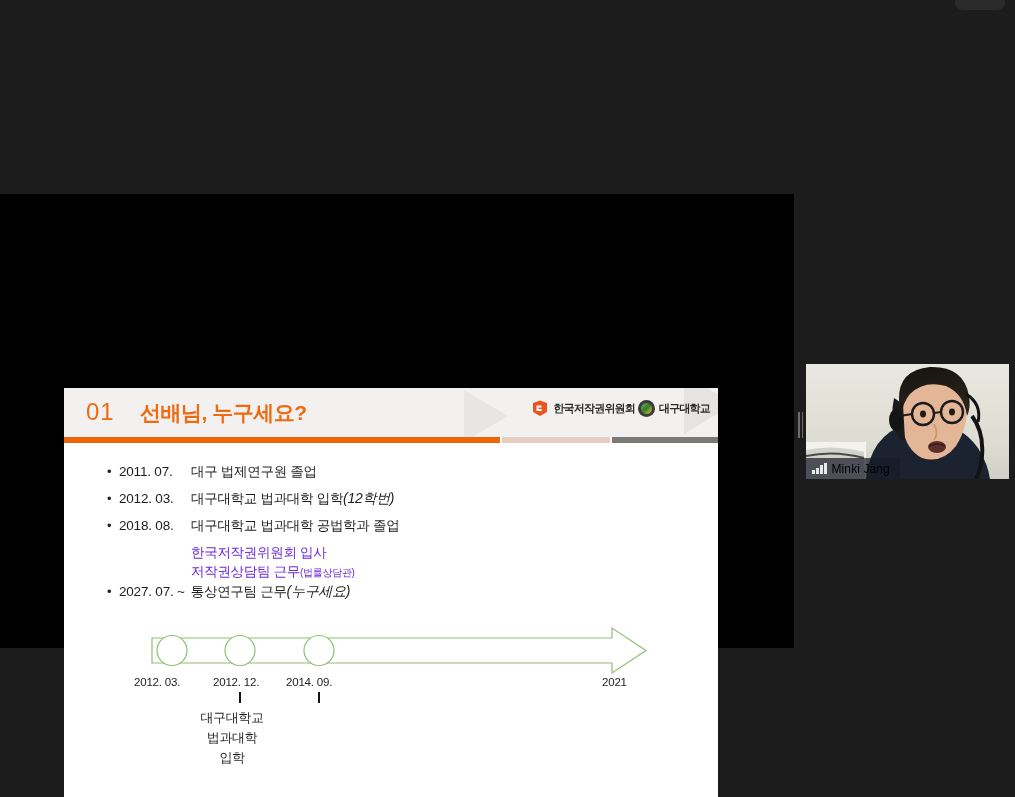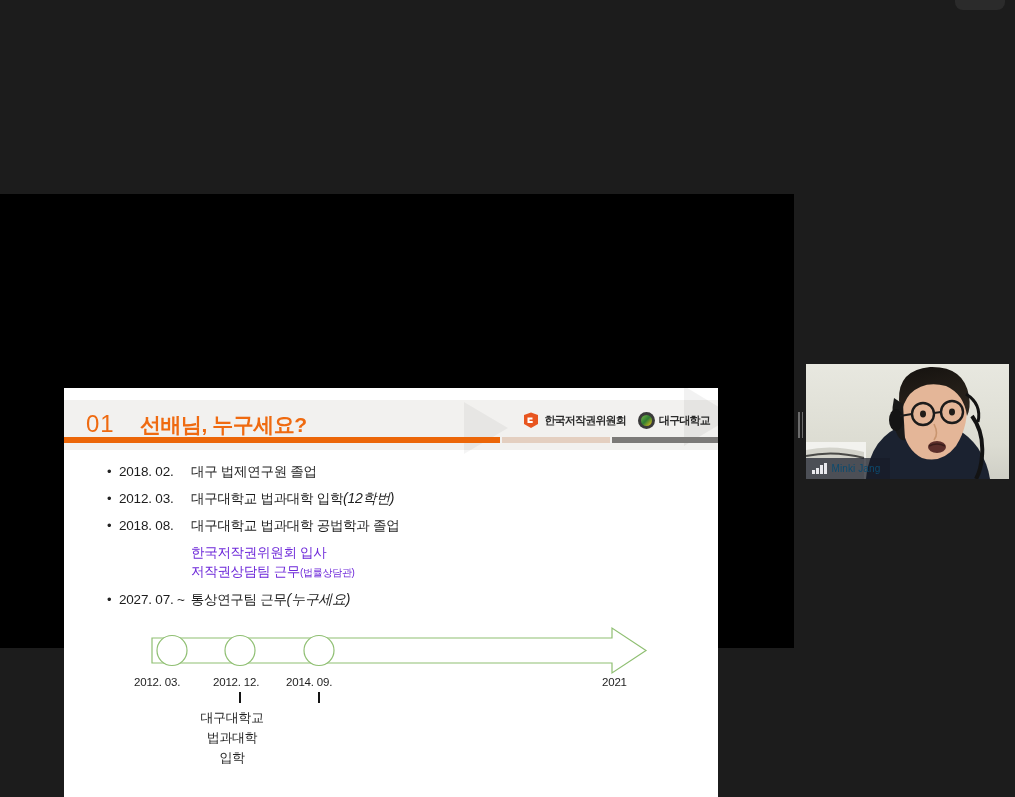--- a/index.html
+++ b/index.html
@@ -24,21 +24,21 @@
   }
 
   
   .slide{
     position:absolute; left:64px; top:194px; width:654px; height:452px;
     background:#ffffff; overflow:hidden;
   }
 
   
   .slide-header{
-    position:absolute; left:0; top:12px; width:100%; height:50px;
+    position:absolute; left:0; top:0; width:100%; height:50px;
     background:#f2f1ef;
     padding-left:11px;
   }
   .wm-tri{
     position:absolute; top:2px; left:400px;
     width:0;height:0;
     border-top:26px solid transparent;
     border-bottom:26px solid transparent;
     border-left:44px solid rgba(0,0,0,0.045);
   }
@@ -54,21 +54,21 @@
     font-size:24px; color:#ef6a10; letter-spacing:1px;
     font-weight:400;
   }
   .sec-title{
     position:absolute; left:76px; top:11px;
     font-size:21px; color:#ef6a10; font-weight:bold;
     letter-spacing:-0.5px;
   }
   .logos{
     position:absolute; right:8px; top:12px;
-    display:flex; align-items:center; gap:12px;
+    display:flex; align-items:center; gap:3px;
   }
   .logo{ display:flex; align-items:center; gap:4px; }
   .logo-text{ font-size:11px; font-weight:bold; color:#2b2b2b; letter-spacing:-0.8px; }
   .mark-kcc{ width:18px; height:17px; position:relative; }
   .mark-du{ width:17px; height:17px; border-radius:50%;
     background:#3a3a3a; position:relative; display:flex;
     align-items:center; justify-content:center; }
   .mark-du .inner{ width:11px;height:11px;border-radius:50%;
     background:linear-gradient(135deg,#7ab648 0%,#2f7d32 48%,#f0c419 100%); }
 
@@ -108,21 +108,21 @@
     position:absolute; left:806px; top:364px; width:203px; height:115px;
     background:#d9d9d0; overflow:hidden;
   }
   .vt-photo{ position:absolute; inset:0; }
   .vt-namebar{
     position:absolute; left:0; bottom:0; height:21px;
     padding:0 10px 0 6px;
     display:flex; align-items:center; gap:5px;
     background:rgba(24,28,40,0.72);
   }
-  .vt-name{ font-size:10px; color:#0c4a6e; letter-spacing:0.1px; }
+  .vt-name{ font-size:12px; color:#000000; letter-spacing:0.1px; }
   .bars{ display:flex; align-items:flex-end; gap:1.5px; height:11px; }
   .bars i{ width:2.5px; background:#e9e9ee; display:block; }
   .bars i:nth-child(1){ height:4px; }
   .bars i:nth-child(2){ height:6.5px; }
   .bars i:nth-child(3){ height:9px; }
   .bars i:nth-child(4){ height:11px; }
   .vt-handle{
     position:absolute; left:797px; top:412px;
     width:7px; height:26px;
     display:flex; gap:2px; align-items:center; justify-content:center;
@@ -167,37 +167,37 @@
 
       <div class="rule">
         <div class="seg1"></div>
         <div class="seg2"></div>
         <div class="seg3"></div>
       </div>
 
       <div class="bullets">
         <div class="brow">
           <span class="bdot">•</span>
-          <span class="bdate">2018. 02.</span>
+          <span class="bdate">2011. 07.</span>
           <span class="btext">대구 법제연구원 졸업</span>
         </div>
 
         <div class="brow">
           <span class="bdot">•</span>
           <span class="bdate">2012. 03.</span>
           <span class="btext"><span>대구대학교 법과대학 입학</span><span class="sub">(12학번)</span></span>
         </div>
 
         <div class="brow">
           <span class="bdot">•</span>
           <span class="bdate">2018. 08.</span>
           <span class="btext">대구대학교 법과대학 공법학과 졸업</span>
         </div>
         <div class="bsubline"><span>한국저작권위원회 입사</span></div>
-        <div class="bsubline" style="margin-bottom:8px;"><span>저작권상담팀 근무</span><span class="sub">(법률상담관)</span></div>
+        <div class="bsubline" style=""><span>저작권상담팀 근무</span><span class="sub">(법률상담관)</span></div>
 
         <div class="brow inline">
           <span class="bdot">•</span>
           <span class="bdate">2027. 07. ~</span>
           <span class="btext"><span>통상연구팀 근무</span><span class="sub">(누구세요)</span></span>
         </div>
       </div>
 
       <div class="timeline">
         <svg class="tl-svg" width="500" height="60" viewBox="0 0 500 60">

